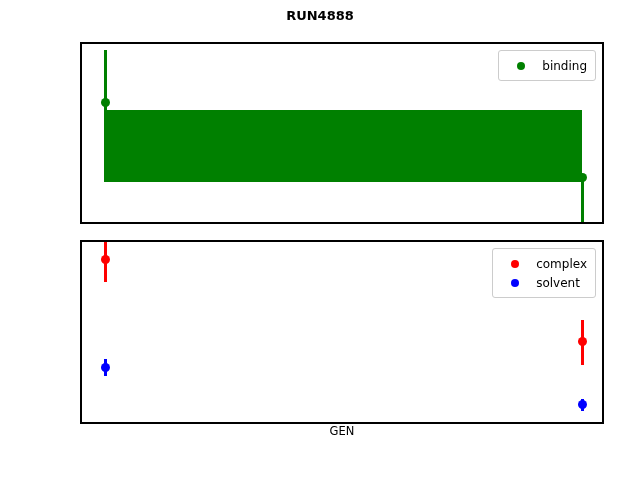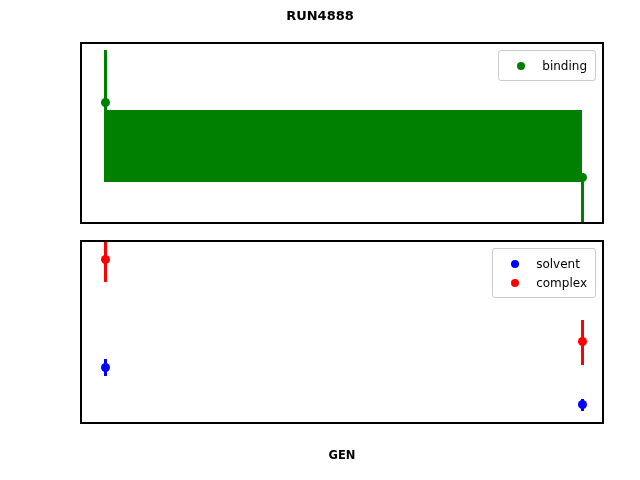--- a/index.html
+++ b/index.html
@@ -77,24 +77,24 @@
     width: 2px;
     height: 4px;
     background: #000000;
     margin-left: -1px;
   }
   .xtick-row { position: absolute; top: 0; }
   .xlabel {
     position: absolute;
     left: 0;
     width: 524px;
-    top: 448px;
+    top: 424px;
     text-align: center;
     font-size: 11.5px;
-    font-weight: bold;
+    font-weight: normal;
     color: #000000;
   }
 
   
   .errbar {
     position: absolute;
     width: 3px;
     margin-left: -1.5px;
   }
   .marker {
@@ -239,28 +239,28 @@
           <div class="xtick-mark"></div>
         </div>
         <div class="xtick-row" style="left: 500.182px; height: 100%;">
           <div class="xtick-mark"></div>
         </div>
       </div>
 
     <div class="legend" id="legend-bottom">
       <div class="legend-row">
         <span class="legend-handle">
+          <span class="legend-dot" id="lg-bot-1" style="background: rgb(255, 0, 0);"></span>
+        </span>
+        <span class="legend-label">complex</span>
+      </div>
+      <div class="legend-row">
+        <span class="legend-handle">
           <span class="legend-dot" id="lg-bot-0" style="background: rgb(0, 0, 255);"></span>
         </span>
         <span class="legend-label">solvent</span>
       </div>
-      <div class="legend-row">
-        <span class="legend-handle">
-          <span class="legend-dot" id="lg-bot-1" style="background: rgb(255, 0, 0);"></span>
-        </span>
-        <span class="legend-label">complex</span>
-      </div>
     </div>
   </div>
 
   <div class="xlabel" style="left:80px;">GEN</div>
 
 </div>
 
 </body></html>

